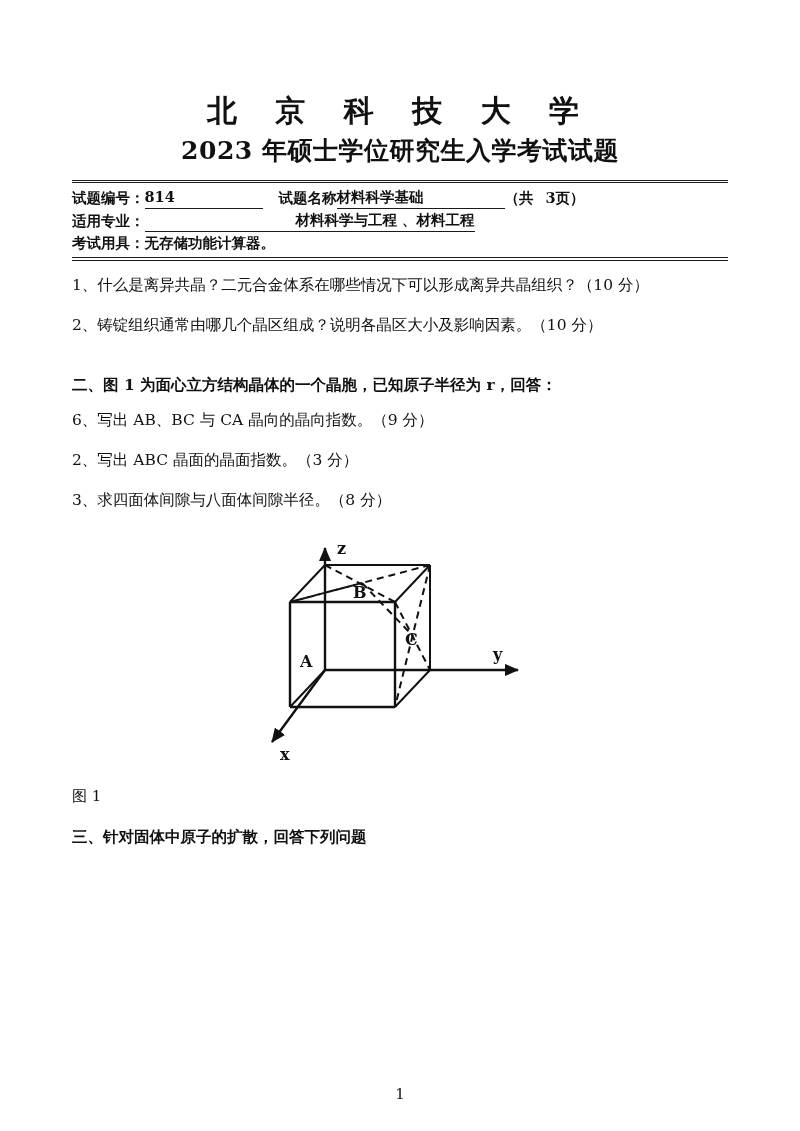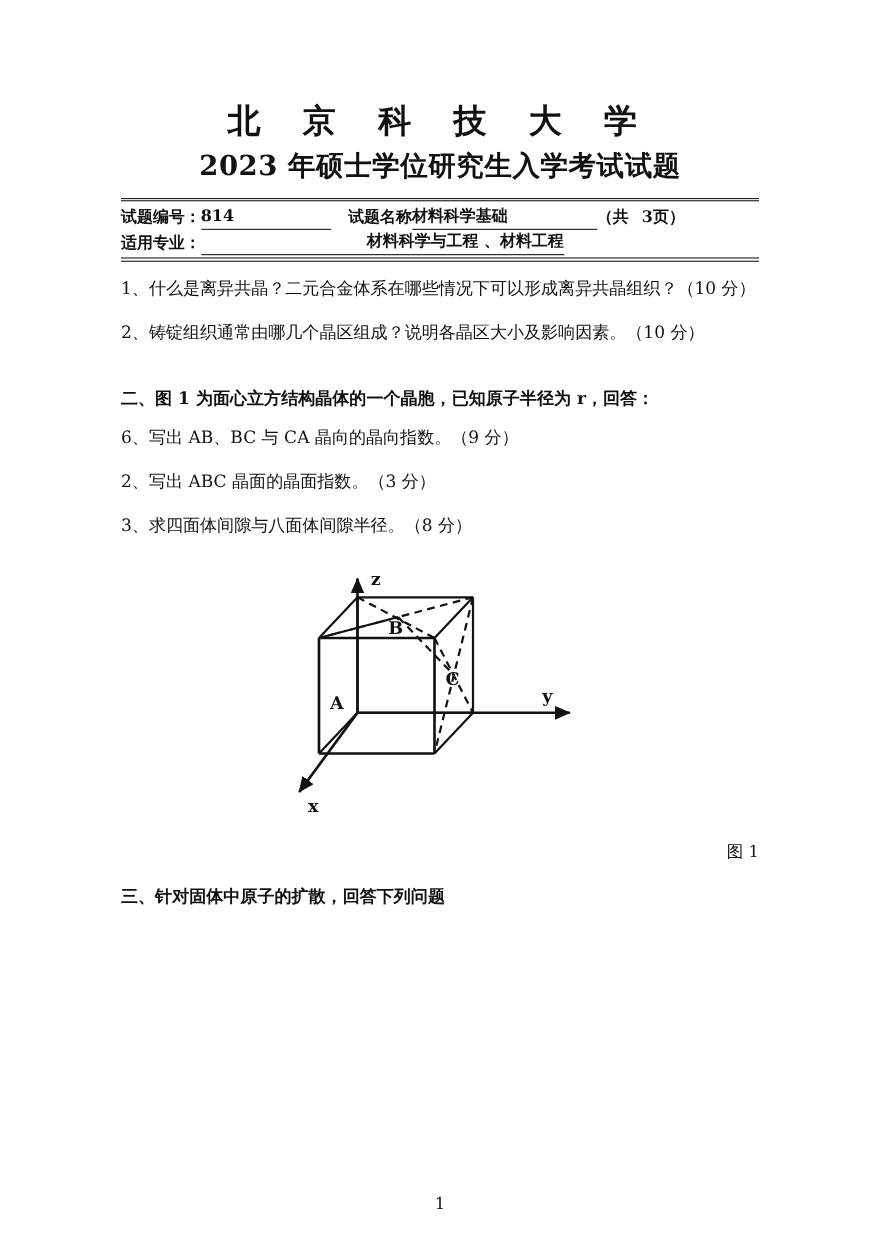--- a/index.html
+++ b/index.html
@@ -11,21 +11,21 @@
     font-family: "DejaVu Serif", "Liberation Serif", serif;
     color: #111111;
     position: relative;
     overflow: hidden;
   }
 
   .page {
     width: 800px;
     height: 1131px;
     position: relative;
-    padding: 0 110px;
+    padding: 0 72px;
   }
 
   
   .univ-title {
     text-align: center;
     font-family: "DejaVu Serif", "Liberation Serif", serif;
     font-weight: bold;
     font-size: 30px;
     letter-spacing: 14px;
     padding-top: 92px;
@@ -88,21 +88,21 @@
   .sec-head.three { }
 
   
   .figure-wrap {
     margin-top: 14px;
     text-align: center;
     position: relative;
   }
   .figure-svg { display: block; margin: 0 auto; }
   .fig-caption {
-    text-align: right;
+    text-align: left;
     font-family: "DejaVu Serif", "Liberation Serif", serif;
     font-size: 15px;
     margin-top: 2px;
   }
 
   
   .page-number {
     position: absolute;
     left: 0;
     right: 0;
@@ -124,20 +124,21 @@
 
     <div class="info-line wrap">
       <span>试题编号：</span><span class="fill code">814</span><span class="lbl-gap"></span><span>试题名称</span><span class="fill name">材料科学基础</span><span>（共</span><span class="pages-gap"></span><span>3</span><span>页）</span>
     </div>
 
     <div class="info-line">
       <span>适用专业：</span><span class="fill major">材料科学与工程 、材料工程</span>
     </div>
 
 
+    <div class="info-line">考试用具：无存储功能计算器。</div>
   </div>
 
   <div class="q">1、什么是离异共晶？二元合金体系在哪些情况下可以形成离异共晶组织？（10 分）</div>
   <div class="q">2、铸锭组织通常由哪几个晶区组成？说明各晶区大小及影响因素。（10 分）</div>
 
   <div class="sec-head two">二、图 1 为面心立方结构晶体的一个晶胞，已知原子半径为 r，回答：</div>
   <div class="q">6、写出 AB、BC 与 CA 晶向的晶向指数。（9 分）</div>
   <div class="q">2、写出 ABC 晶面的晶面指数。（3 分）</div>
   <div class="q">3、求四面体间隙与八面体间隙半径。（8 分）</div>
 

